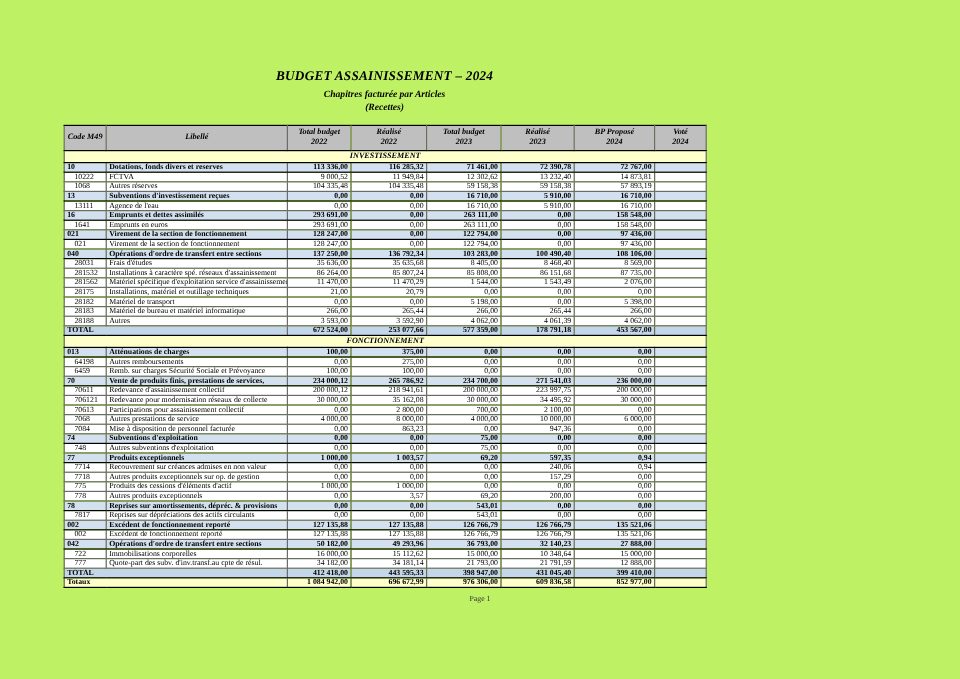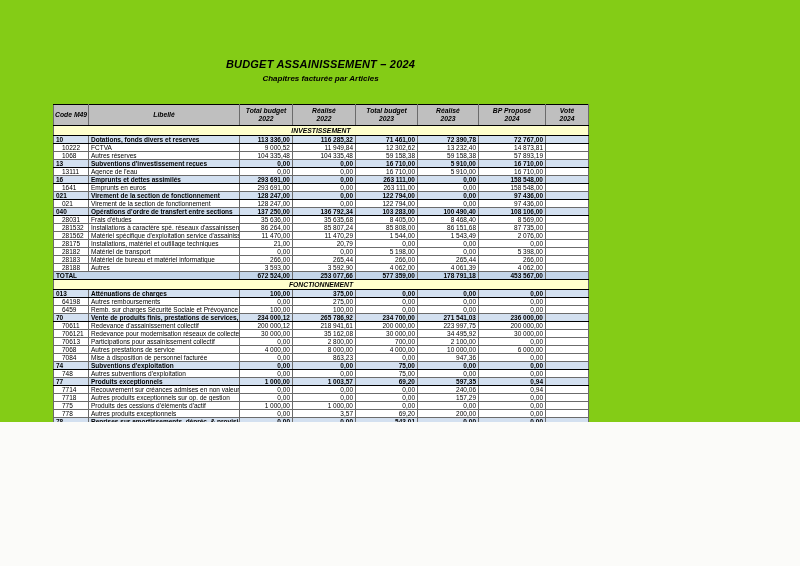--- a/index.html
+++ b/index.html
@@ -1,17 +1,17 @@
 <!DOCTYPE html>
 <html style="--header-bg: #bfbfbf; --section-bg: #ffffcc; --chapter-bg: #d3e0f0; --total-bg: #c4d6ea; --grand-bg: #ffffcc;"><head>
 <meta charset="utf-8">
 <style>
   html,body{margin:0;padding:0;background:#fbfbf9;}
-  .page{position:relative;width:800px;height:422px;background:#84cc16;overflow:hidden;
-        font-family:Liberation Sans, sans-serif;color:#000;}
+  .page{position:relative;width:800px;height:566px;background:#bef264;overflow:hidden;
+        font-family:Liberation Serif, serif;color:#000;}
   .title-block{position:absolute;top:58px;left:53px;width:535px;text-align:center;
                font-style:italic;font-weight:bold;}
   .doc-title{font-size:11px;letter-spacing:.2px;}
   .doc-subtitle{font-size:8px;margin-top:4px;}
   .doc-subtitle2{font-size:8px;margin-top:2px;}
   table.budget-table{position:absolute;top:104px;left:53px;width:535px;
         border-collapse:collapse;table-layout:fixed;border:1.6px solid #000;}
   th,td{border:0.6px solid #6b6b6b;font-size:6.5px;line-height:7px;height:7px;
         padding:0 1px;white-space:nowrap;overflow:hidden;vertical-align:middle;}
   thead th{background:var(--header-bg,#bfbfbf);font-weight:bold;font-style:italic;
@@ -35,20 +35,21 @@
   .footer{position:absolute;top:496px;left:0;width:800px;text-align:center;
           font-size:6.5px;color:#333;}
 </style>
 </head>
 <body>
 
 <div class="page">
   <div class="title-block">
     <div class="doc-title">BUDGET ASSAINISSEMENT – 2024</div>
     <div class="doc-subtitle">Chapitres facturée par Articles</div>
+    <div class="doc-subtitle2">(Recettes)</div>
   </div>
 
   <table class="budget-table">
     <colgroup>
       <col style="width:35px">
         <col style="width:151px">
         <col style="width:53px">
         <col style="width:63px">
       <col style="width:62px">
         <col style="width:61px">

